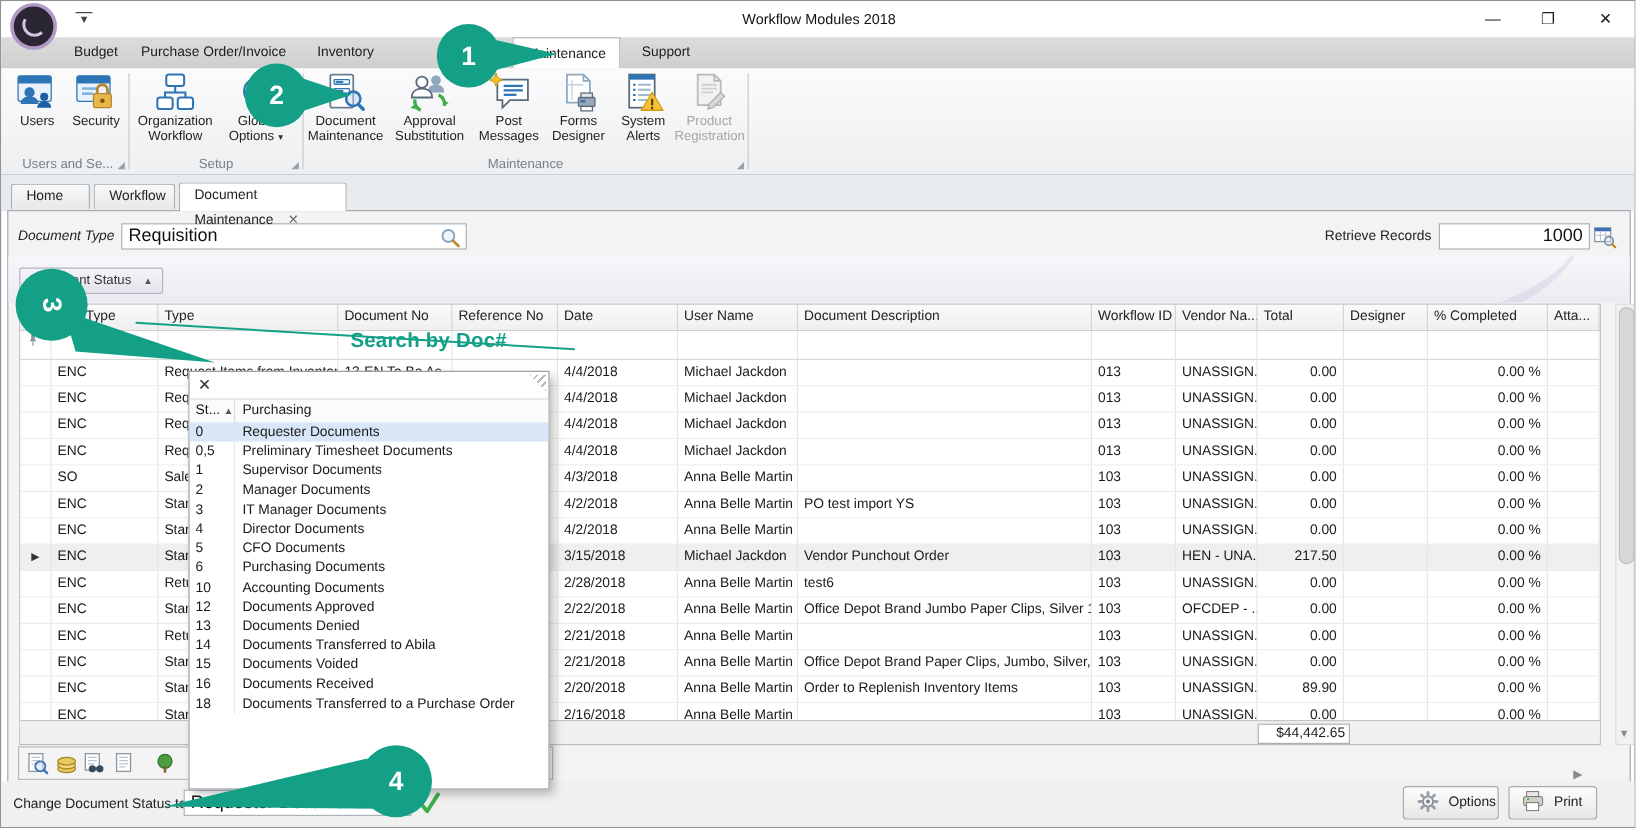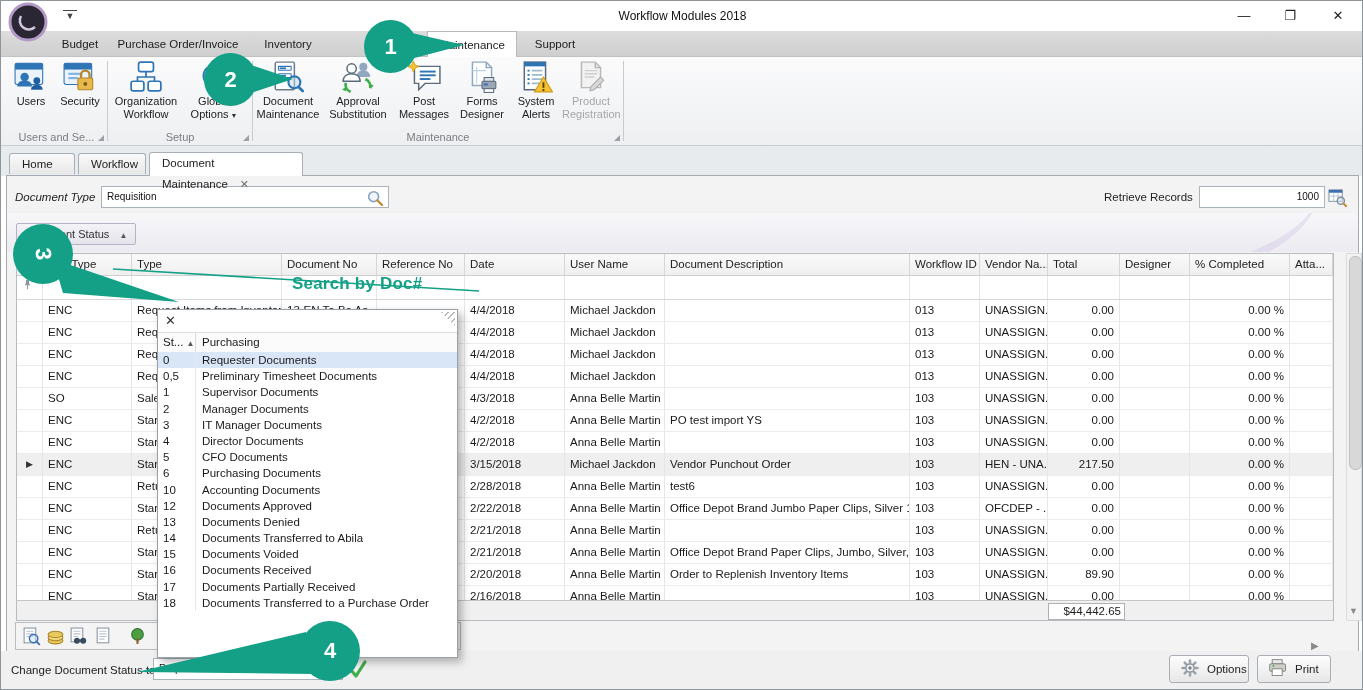--- a/index.html
+++ b/index.html
@@ -28,21 +28,21 @@
   .glabel{position:absolute;bottom:2px;left:0;width:100%;text-align:center;color:#7a7f85;font-size:11px;}
   .launcher{position:absolute;right:2px;bottom:4px;width:0;height:0;border-left:6px solid transparent;border-bottom:6px solid #9aa0a6;}
   
   .doctabstrip{left:0;top:145px;width:1363px;height:30px;background:#e8ebed;}
   .dtab{position:absolute;top:7px;height:21px;line-height:21px;background:linear-gradient(#f9f9f9,#e8e8e8);border:1px solid #a9afb6;border-bottom:none;border-radius:3px 3px 0 0;padding:0 12px;box-sizing:border-box;font-size:11.5px;color:#222;}
   .dtab.active{background:#fff;height:24px;top:6px;z-index:3;}
   .dtab .closex{color:#6f6f6f;font-weight:bold;margin-left:12px;font-size:11px;}
   
   .panel{left:5px;top:174px;width:1353px;height:512px;background:#f3f3f4;border:1px solid #a6abb1;box-sizing:border-box;}
   .fieldlabel{font-size:11.5px;color:#222;}
-  .tbox{background:#fff;border:1px solid #aab2bb;box-sizing:border-box;font-size:10px;color:#111;line-height:20px;padding:0 5px;white-space:nowrap;overflow:hidden;}
+  .tbox{background:#fff;border:1px solid #aab2bb;box-sizing:border-box;font-size:15px;color:#111;line-height:20px;padding:0 5px;white-space:nowrap;overflow:hidden;}
   
   .groupbar{left:6px;top:212px;width:1351px;height:39px;background:linear-gradient(#f7f6f9,#ecebf1);overflow:hidden;}
   .swoosh1{position:absolute;right:-60px;top:-36px;width:420px;height:110px;border-radius:50%;border-bottom:14px solid rgba(170,150,205,.22);transform:rotate(-6deg);}
   .swoosh2{position:absolute;right:40px;top:-60px;width:300px;height:120px;border-radius:50%;border-bottom:10px solid rgba(190,175,220,.25);transform:rotate(-10deg);}
   .groupbtn{position:absolute;left:9px;top:10px;height:20px;line-height:20px;background:linear-gradient(#f4f3f7,#e5e3eb);border:1px solid #b6b3c6;border-radius:2px;padding:0 8px;font-size:11px;color:#333;}
   .groupbtn .sort{font-size:8px;color:#555;margin-left:10px;}
   
   .grid{left:15px;top:252px;width:1318px;height:368px;background:#fff;border:1px solid #b7bcc2;box-sizing:border-box;}
   .grow{display:flex;width:1316px;}
   .gcell{box-sizing:border-box;border-right:1px solid #e6e6e6;padding:0 5px;white-space:nowrap;overflow:hidden;font-size:11.5px;}
@@ -217,21 +217,21 @@
 Registration</span></div>
         <div class="glabel">Maintenance</div>
         <div class="launcher"></div>
         <div class="gsep"></div>
       </div>
     </div>
 
   <div class="abs doctabstrip" id="docTabs">
       <div class="dtab" style="left: 8px; width: 66px;">Home Page</div>
       <div class="dtab" style="left: 77px; width: 68px;">Workflow -</div>
-      <div class="dtab active" style="left: 148px; width: 154px;">Document Maintenance<span class="closex">✕</span></div>
+      <div class="dtab active" style="left: 148px; width: 140px;">Document Maintenance<span class="closex">✕</span></div>
     </div>
 
   <div class="abs panel"></div>
 
   <div class="abs fieldlabel" style="left:14px;top:190px;font-style:italic;">Document Type</div>
   <div class="abs tbox" style="left:100px;top:185px;width:288px;height:22px;">
     <span>Requisition</span>
     <span class="abs" style="right:4px;top:2px;width:18px;height:18px;">
       <svg viewBox="0 0 20 20" width="18" height="18">
           <circle cx="8.5" cy="8.5" r="5.5" fill="rgba(205,225,245,.35)" stroke="#8aa5bd" stroke-width="1.8"></circle>
@@ -589,24 +589,20 @@
           <div class="pc1">14</div>
           <div class="pc2">Documents Transferred to Abila</div>
         </div>
         <div class="poprow">
           <div class="pc1">15</div>
           <div class="pc2">Documents Voided</div>
         </div>
         <div class="poprow">
           <div class="pc1">16</div>
           <div class="pc2">Documents Received</div>
-        </div>
-        <div class="poprow">
-          <div class="pc1">17</div>
-          <div class="pc2">Documents Partially Received</div>
         </div>
         <div class="poprow">
           <div class="pc1">18</div>
           <div class="pc2">Documents Transferred to a Purchase Order</div>
         </div>
       </div>
   </div>
 
   <div class="abs btoolbar" id="btoolbar">
       <div class="btool-ico" style="left: 6px;"><svg viewBox="0 0 18 18" width="19" height="19">

